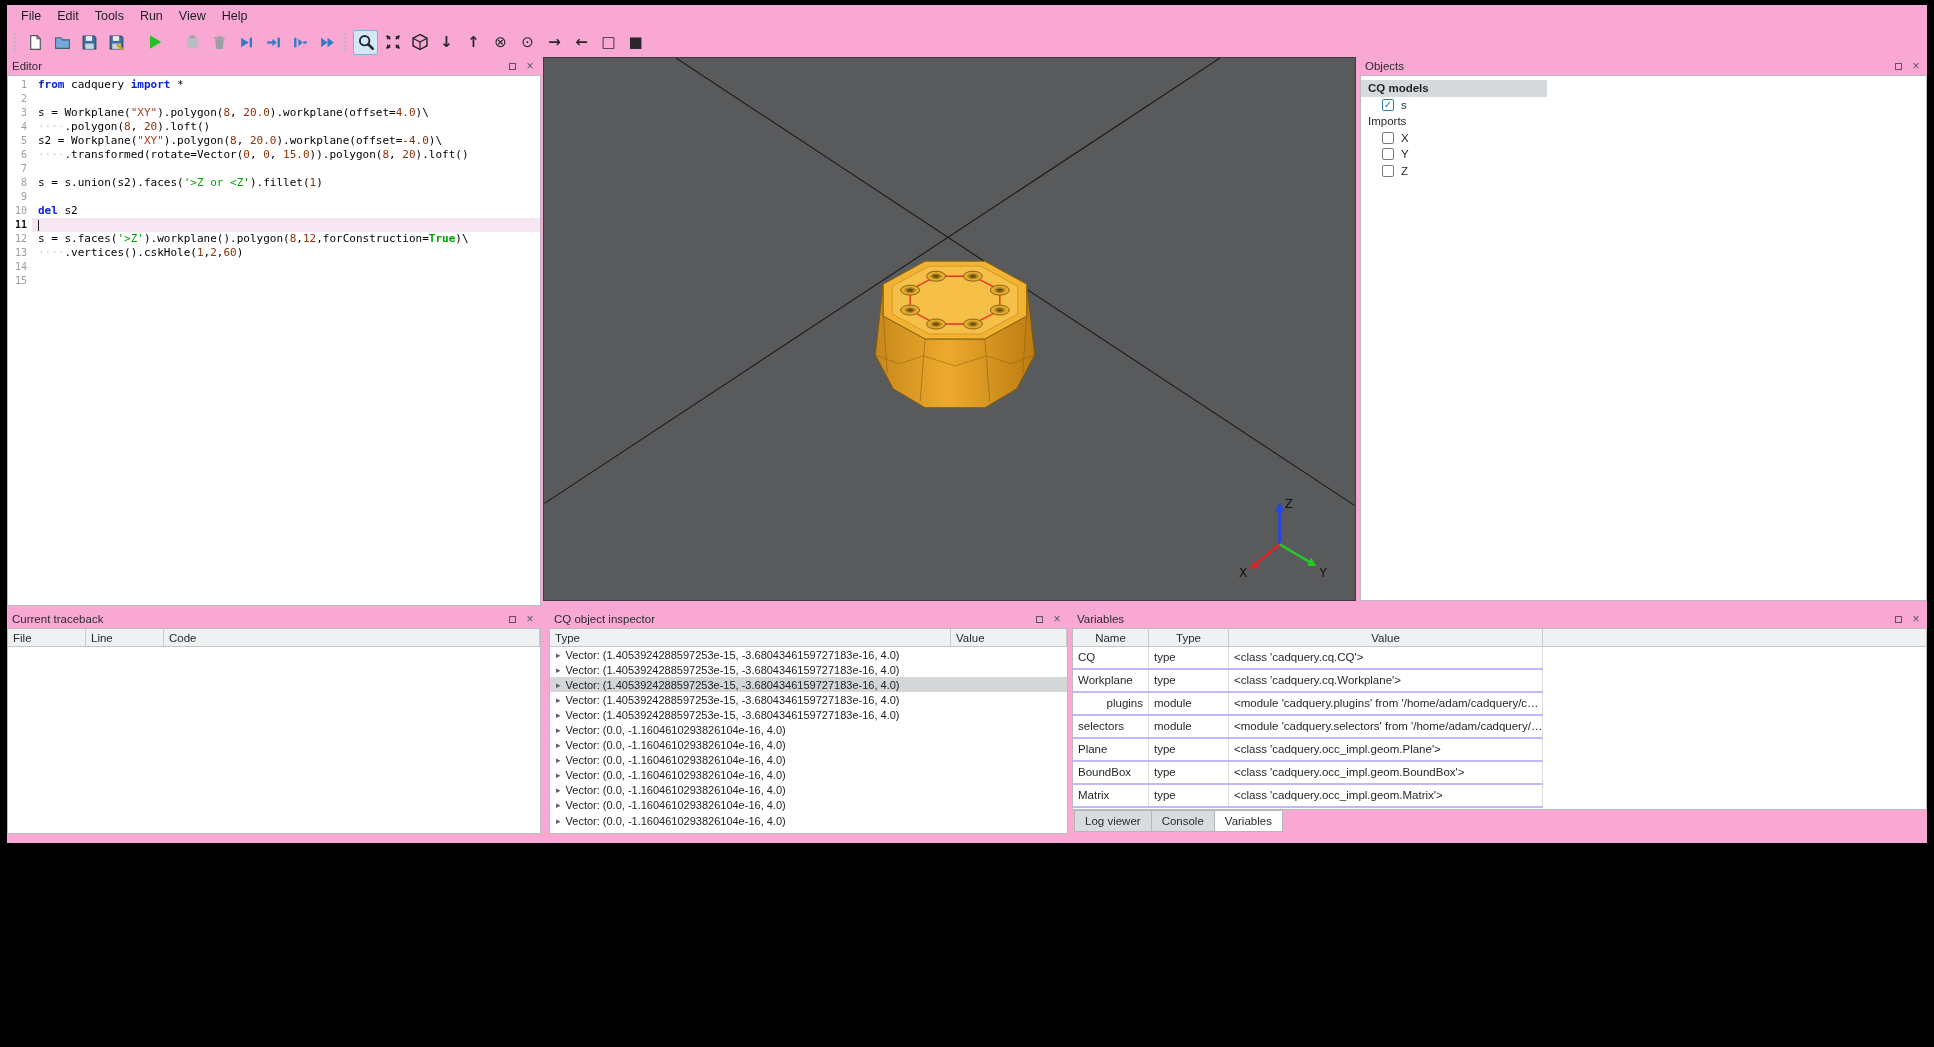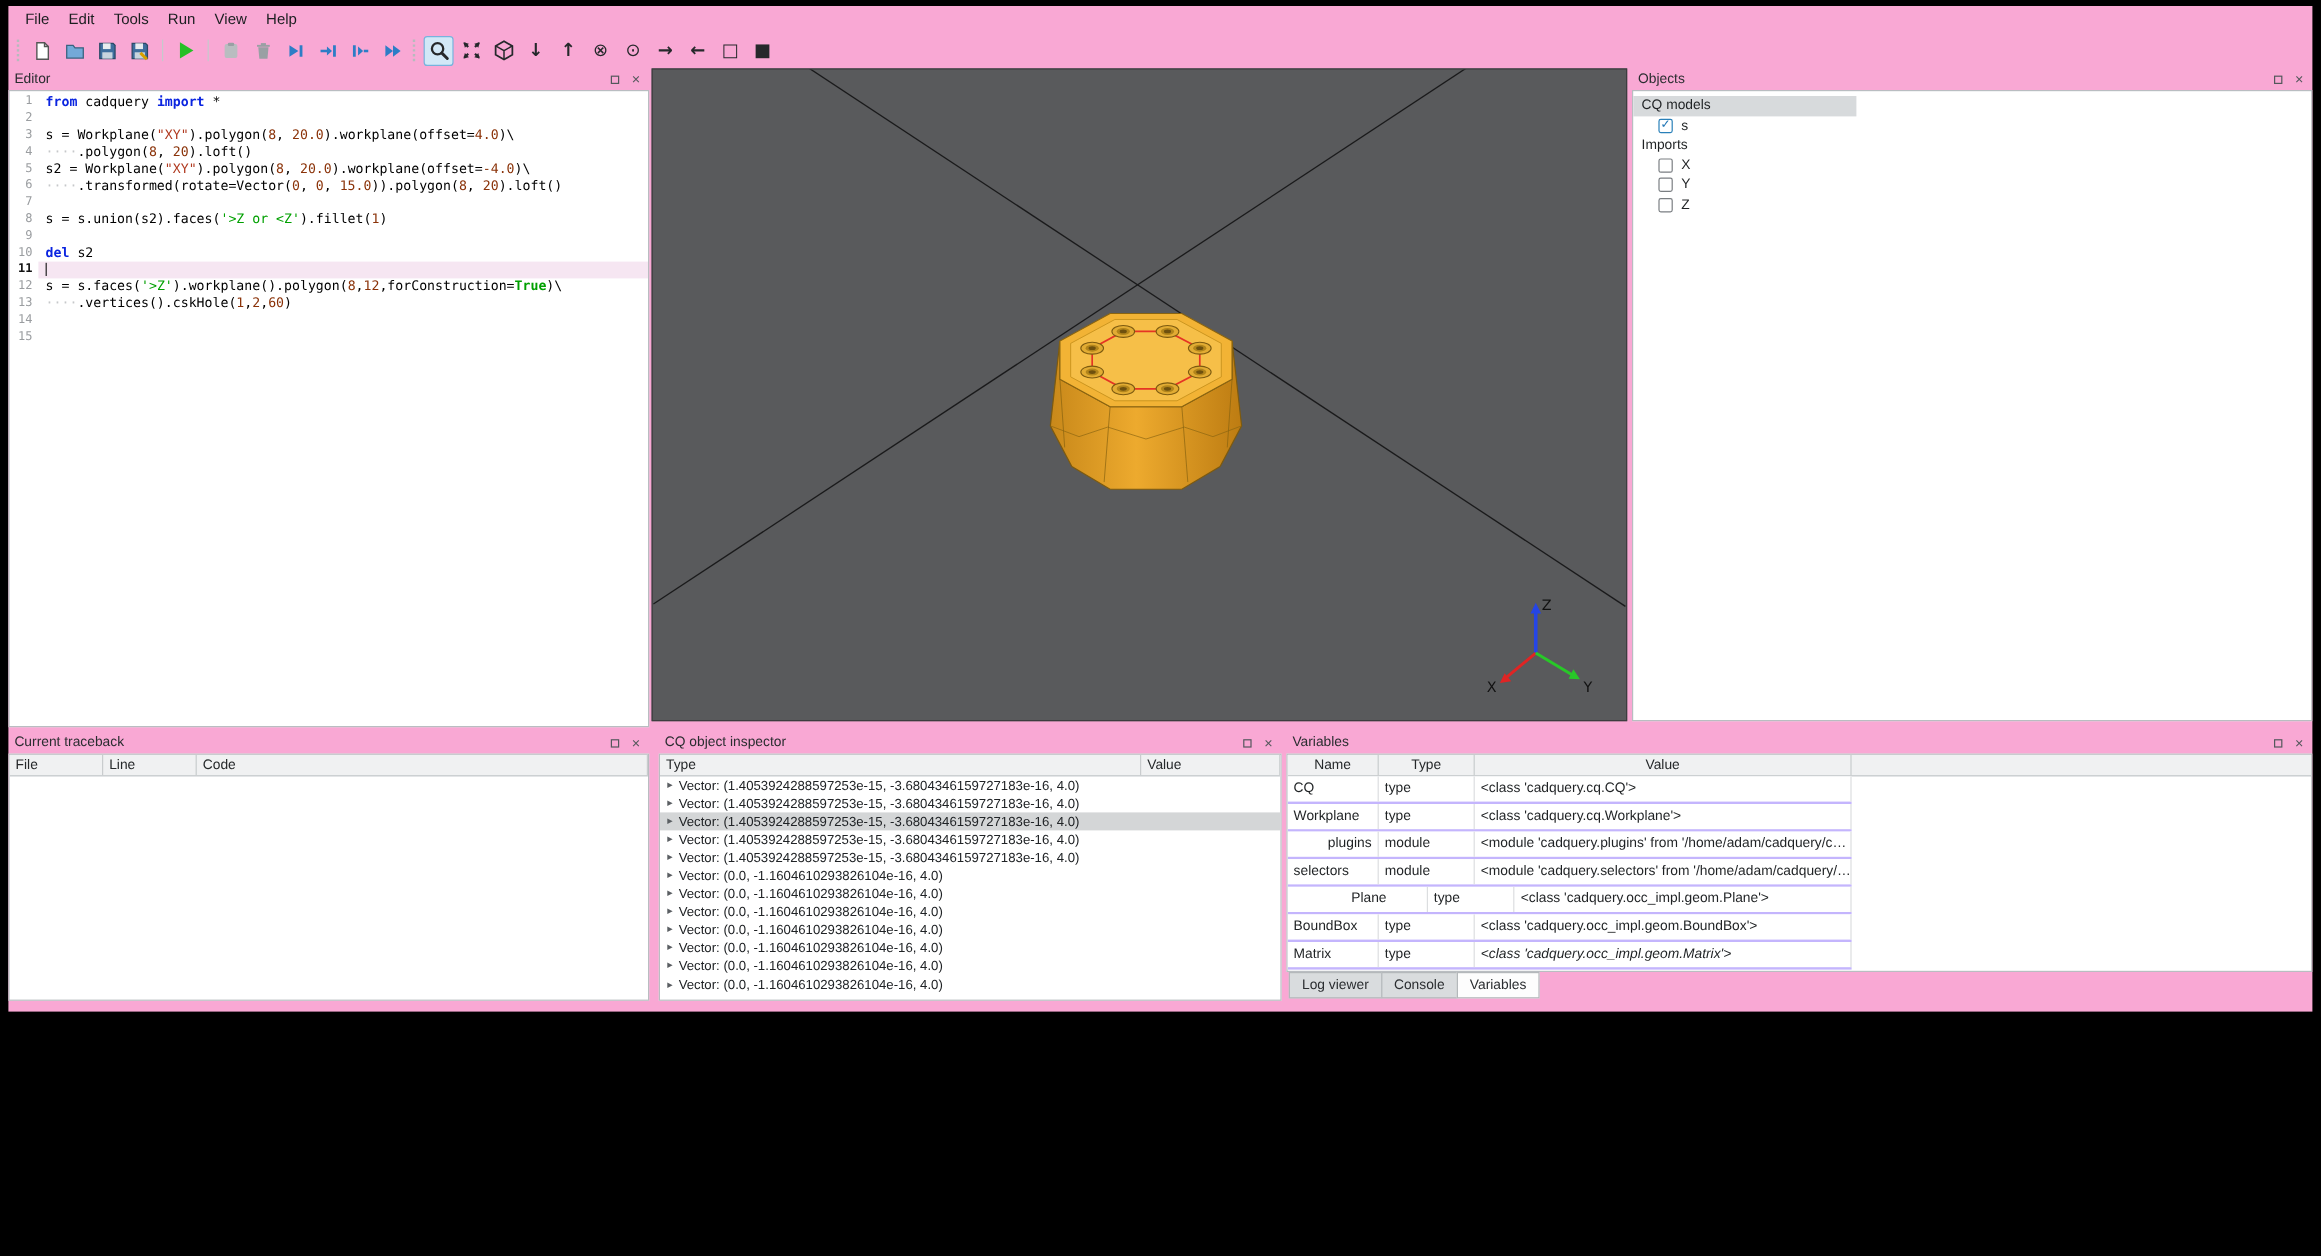--- a/index.html
+++ b/index.html
@@ -301,21 +301,21 @@
 
     <div class="panel" style="left:1353px;top:52px;width:567px;height:544px">
       <div class="panel-title">
         <span class="pt-label">Objects</span>
         <span class="pt-btn">
             <span class="float-glyph"></span>
           </span>
         <span class="pt-btn">×</span>
       </div>
       <div class="panel-body objects-body">
-          <div class="obj-row obj-header" style="padding-left: 7px;">
+          <div class="obj-row obj-header" style="padding-left: 7px; font-weight: bold;">
             <span class="obj-label">CQ models</span>
           </div>
           <div class="obj-row" style="padding-left: 21px;">
             <span class="cb checked">✓</span>
             <span class="obj-label">s</span>
           </div>
           <div class="obj-row" style="padding-left: 7px;">
             <span class="obj-label">Imports</span>
           </div>
           <div class="obj-row" style="padding-left: 21px;">
@@ -445,33 +445,33 @@
               <span class="vcell" style="width: 76px; text-align: right;">plugins</span>
               <span class="vcell" style="width: 80px;">module</span>
               <span class="vcell" style="width: 314px;">&lt;module 'cadquery.plugins' from '/home/adam/cadquery/c…</span>
             </div>
             <div class="vrow">
               <span class="vcell" style="width: 76px;">selectors</span>
               <span class="vcell" style="width: 80px;">module</span>
               <span class="vcell" style="width: 314px;">&lt;module 'cadquery.selectors' from '/home/adam/cadquery/…</span>
             </div>
             <div class="vrow">
-              <span class="vcell" style="width: 76px; margin-left: 48px;">Plane</span>
+              <span class="vcell" style="width: 76px;">Plane</span>
               <span class="vcell" style="width: 80px;">type</span>
               <span class="vcell" style="width: 314px;">&lt;class 'cadquery.occ_impl.geom.Plane'&gt;</span>
             </div>
             <div class="vrow">
               <span class="vcell" style="width: 76px;">BoundBox</span>
               <span class="vcell" style="width: 80px;">type</span>
               <span class="vcell" style="width: 314px;">&lt;class 'cadquery.occ_impl.geom.BoundBox'&gt;</span>
             </div>
             <div class="vrow">
               <span class="vcell" style="width: 76px;">Matrix</span>
               <span class="vcell" style="width: 80px;">type</span>
-              <span class="vcell" style="width: 314px; font-style: italic;">&lt;class 'cadquery.occ_impl.geom.Matrix'&gt;</span>
+              <span class="vcell" style="width: 314px;">&lt;class 'cadquery.occ_impl.geom.Matrix'&gt;</span>
             </div>
           </div>
       </div>
       <div class="tabbar">
           <span class="tab">Log viewer</span>
           <span class="tab">Console</span>
           <span class="tab active">Variables</span>
         </div>
     </div>
 

